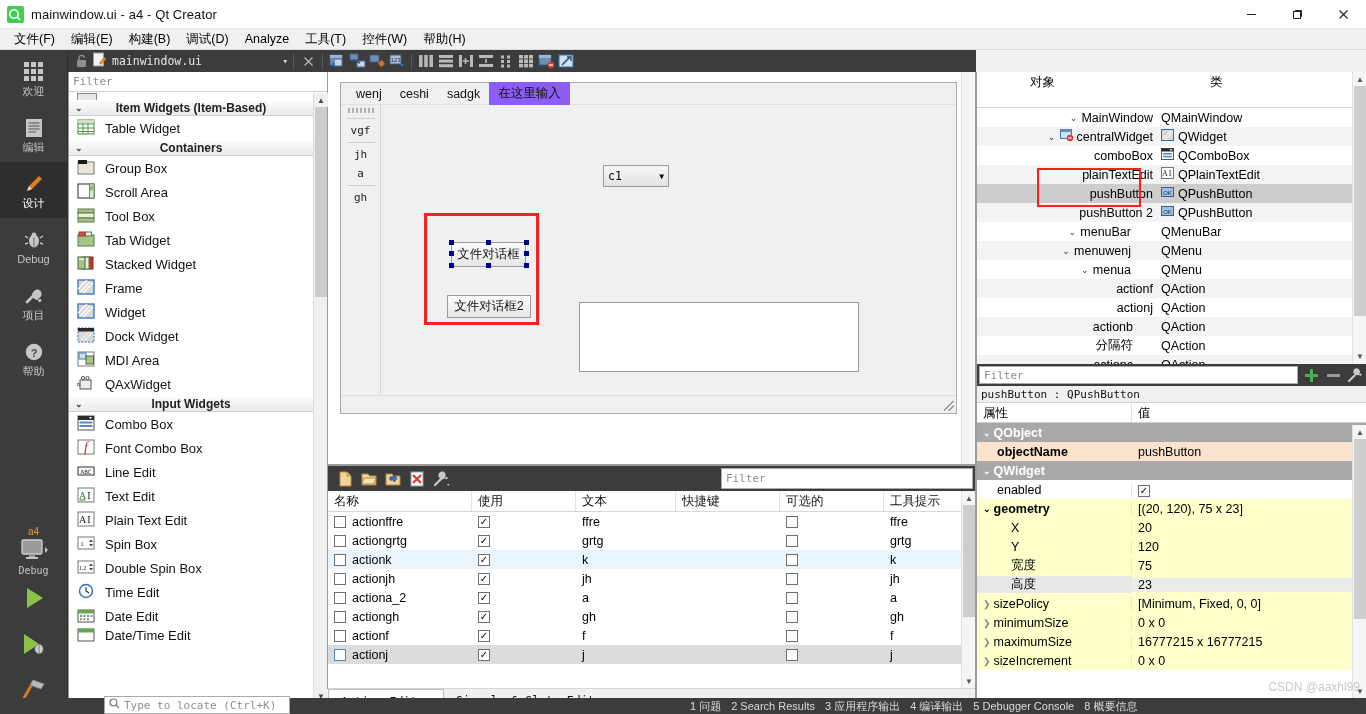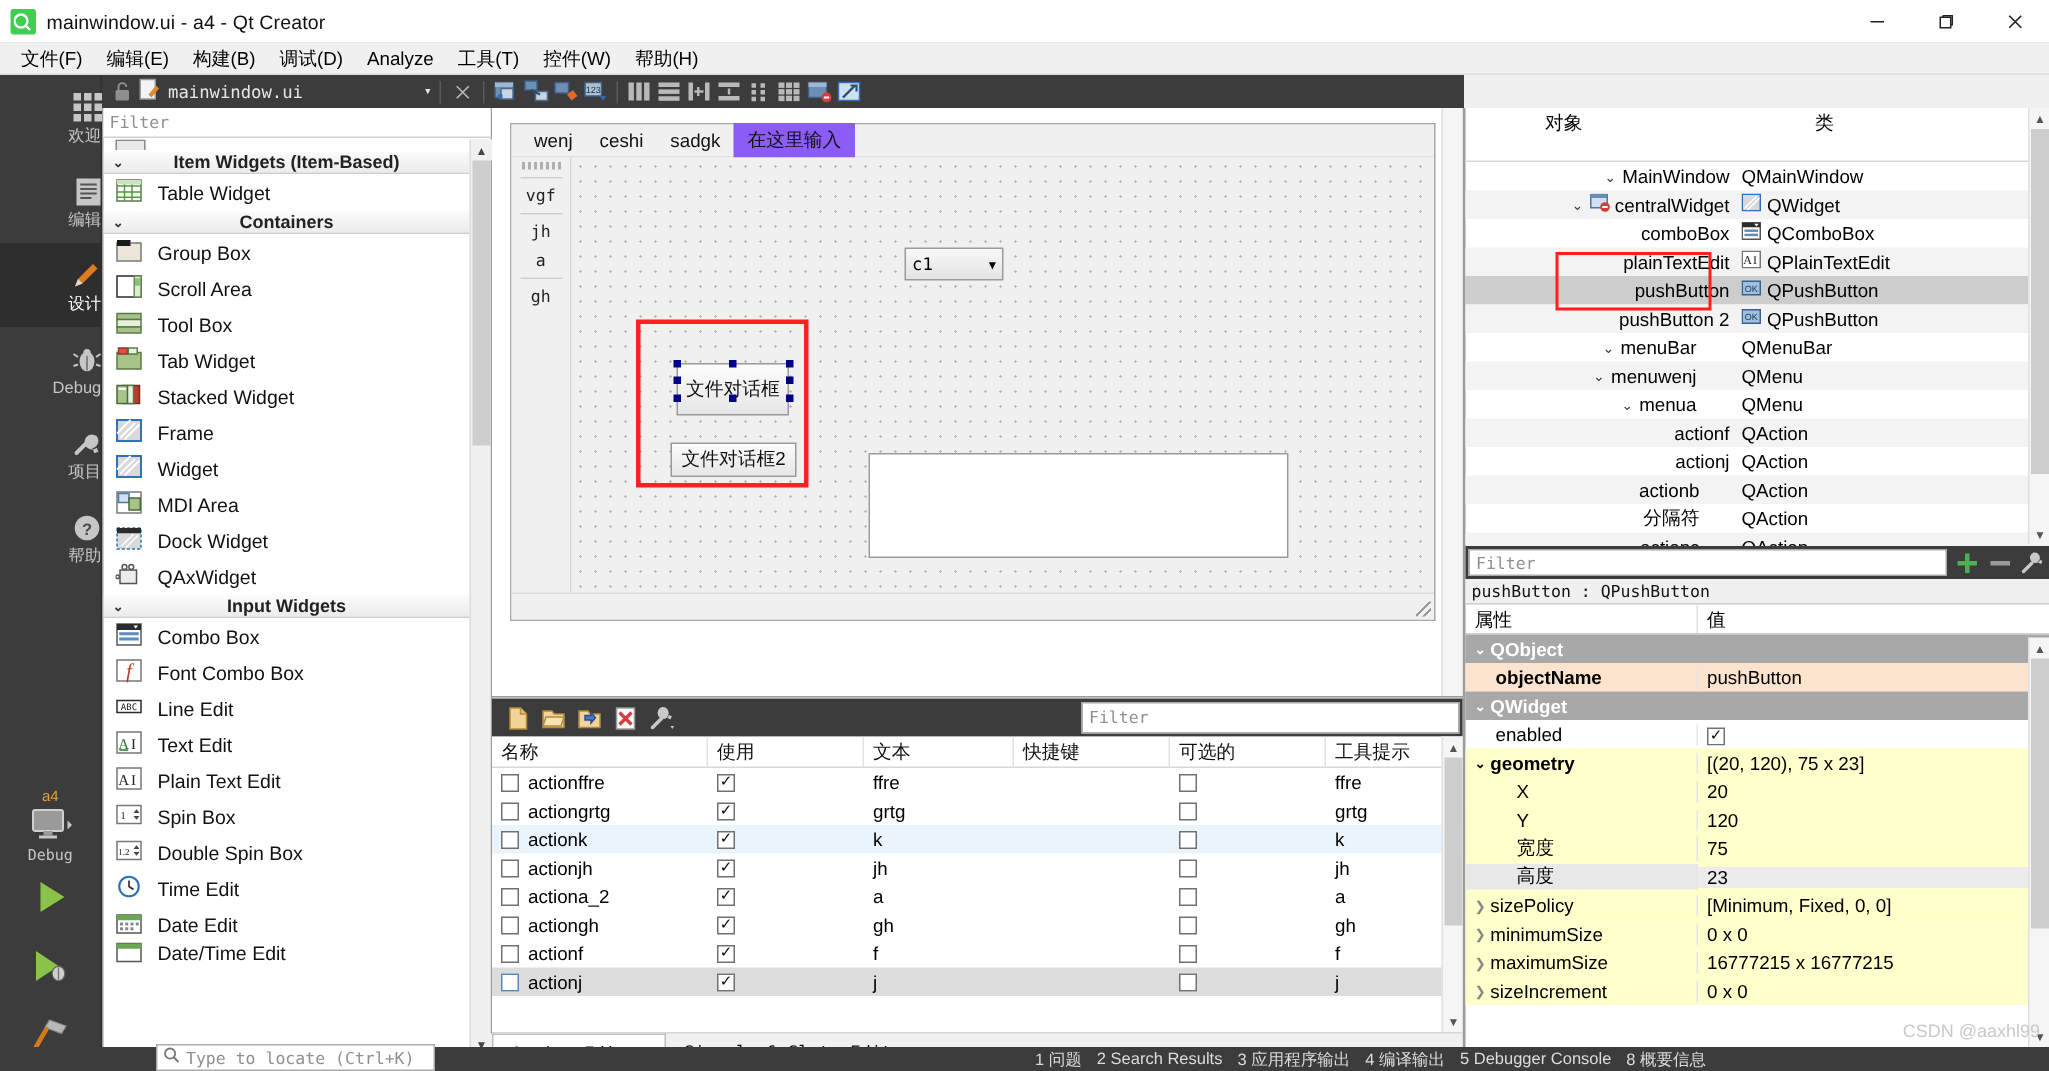--- a/index.html
+++ b/index.html
@@ -39,21 +39,21 @@
   .menu-item{ padding:2px 8px; font-size:12.5px; color:#000; cursor:default;}
 
   
   .modebar{
     position:absolute; left:0; top:50px; width:68px; height:664px;
     background:#3c3c3c; border-right:1px solid #2e2e2e;
     display:flex; flex-direction:column; align-items:center;
   }
   .mode{
     width:68px; height:56px; display:flex; flex-direction:column;
-    align-items:flex-end; justify-content:center; color:#c6c6c6; font-size:11px; gap:2px;
+    align-items:center; justify-content:center; color:#c6c6c6; font-size:11px; gap:2px;
     cursor:default;
   }
   .mode.active{ background:#2e2e2e; color:#ffffff;}
   .mode .glyph{ height:24px; display:flex; align-items:center; justify-content:center;}
   .mode .lbl{ font-size:11px; line-height:11px;}
   .modebar .spacer{ flex:1 1 auto;}
   .kit{
     width:68px; display:flex; flex-direction:column; align-items:center;
     color:#c6c6c6; font-size:10px; gap:1px; padding-top:4px; position:relative;
   }
@@ -157,21 +157,21 @@
   .qcombo .arw{ margin-left:auto; font-size:8px;}
   .redbox{
     position:absolute; left:43px; top:108px; width:115px; height:112px;
     border:3px solid #ff1f1f;
   }
   .qbtn{
     position:absolute; background:linear-gradient(#fcfcfc,#e6e6e6);
     border:1px solid #9a9a9a; font-size:12.5px; color:#111;
     display:flex; align-items:center; justify-content:center;
   }
-  .btn1{ left:70px; top:137px; width:75px; height:35px;}
+  .btn1{ left:70px; top:137px; width:75px; height:25px;}
   .btn2{ left:66px; top:190px; width:84px; height:23px;}
   .handle{ position:absolute; width:5px; height:5px; background:#00008b;}
   .qplain{
     position:absolute; left:198px; top:197px; width:280px; height:70px;
     background:#ffffff; border:1px solid #9a9a9a;
   }
   .canvas-sb{
     position:absolute; right:0; top:0; width:14px; bottom:0;
     background:#f5f5f5; border-left:1px solid #dcdcdc;
   }
@@ -661,38 +661,38 @@
               <g stroke="#fff" stroke-width="1.2">
                 <path d="M3 13 L13 3 M6 14 L16 4 M1 10 L10 1"></path>
               </g>
             </svg>
         </span>
         <span>Widget</span>
       </div>
       <div class="wb-item">
         <span class="ico">
           <svg width="18" height="16" viewBox="0 0 18 16">
-              <rect x="1" y="1" width="16" height="14" fill="#fff" stroke="#7a7a7a"></rect>
-              <rect x="2" y="2" width="7" height="6" fill="#cfe0f0" stroke="#4a78a8"></rect>
-              <rect x="9" y="5" width="7.5" height="8" fill="#a6c487" stroke="#4a6a3a"></rect>
-            </svg>
-        </span>
-        <span>MDI Area</span>
-      </div>
-      <div class="wb-item">
-        <span class="ico">
-          <svg width="18" height="16" viewBox="0 0 18 16">
               <rect x="1" y="1" width="16" height="14" fill="#d9d9d9" stroke="#2f6fb5" stroke-dasharray="2 1.4"></rect>
               <rect x="1" y="1" width="16" height="3.5" fill="#2b2b2b"></rect>
               <g stroke="#fff" stroke-width="1">
                 <path d="M4 13 L12 5 M7 14 L15 6"></path>
               </g>
             </svg>
         </span>
         <span>Dock Widget</span>
+      </div>
+      <div class="wb-item">
+        <span class="ico">
+          <svg width="18" height="16" viewBox="0 0 18 16">
+              <rect x="1" y="1" width="16" height="14" fill="#fff" stroke="#7a7a7a"></rect>
+              <rect x="2" y="2" width="7" height="6" fill="#cfe0f0" stroke="#4a78a8"></rect>
+              <rect x="9" y="5" width="7.5" height="8" fill="#a6c487" stroke="#4a6a3a"></rect>
+            </svg>
+        </span>
+        <span>MDI Area</span>
       </div>
       <div class="wb-item">
         <span class="ico">
           <svg width="18" height="16" viewBox="0 0 18 16">
               <rect x="3" y="5" width="11" height="9" fill="#ececec" stroke="#555"></rect>
               <circle cx="6" cy="3" r="1.6" fill="none" stroke="#555"></circle>
               <circle cx="10.5" cy="3" r="1.6" fill="none" stroke="#555"></circle>
               <path d="M6 4.6 V5 M10.5 4.6 V5" stroke="#555"></path>
               <circle cx="1.4" cy="9.5" r="1.2" fill="none" stroke="#555"></circle>
               <path d="M2.6 9.5 H3" stroke="#555"></path>

